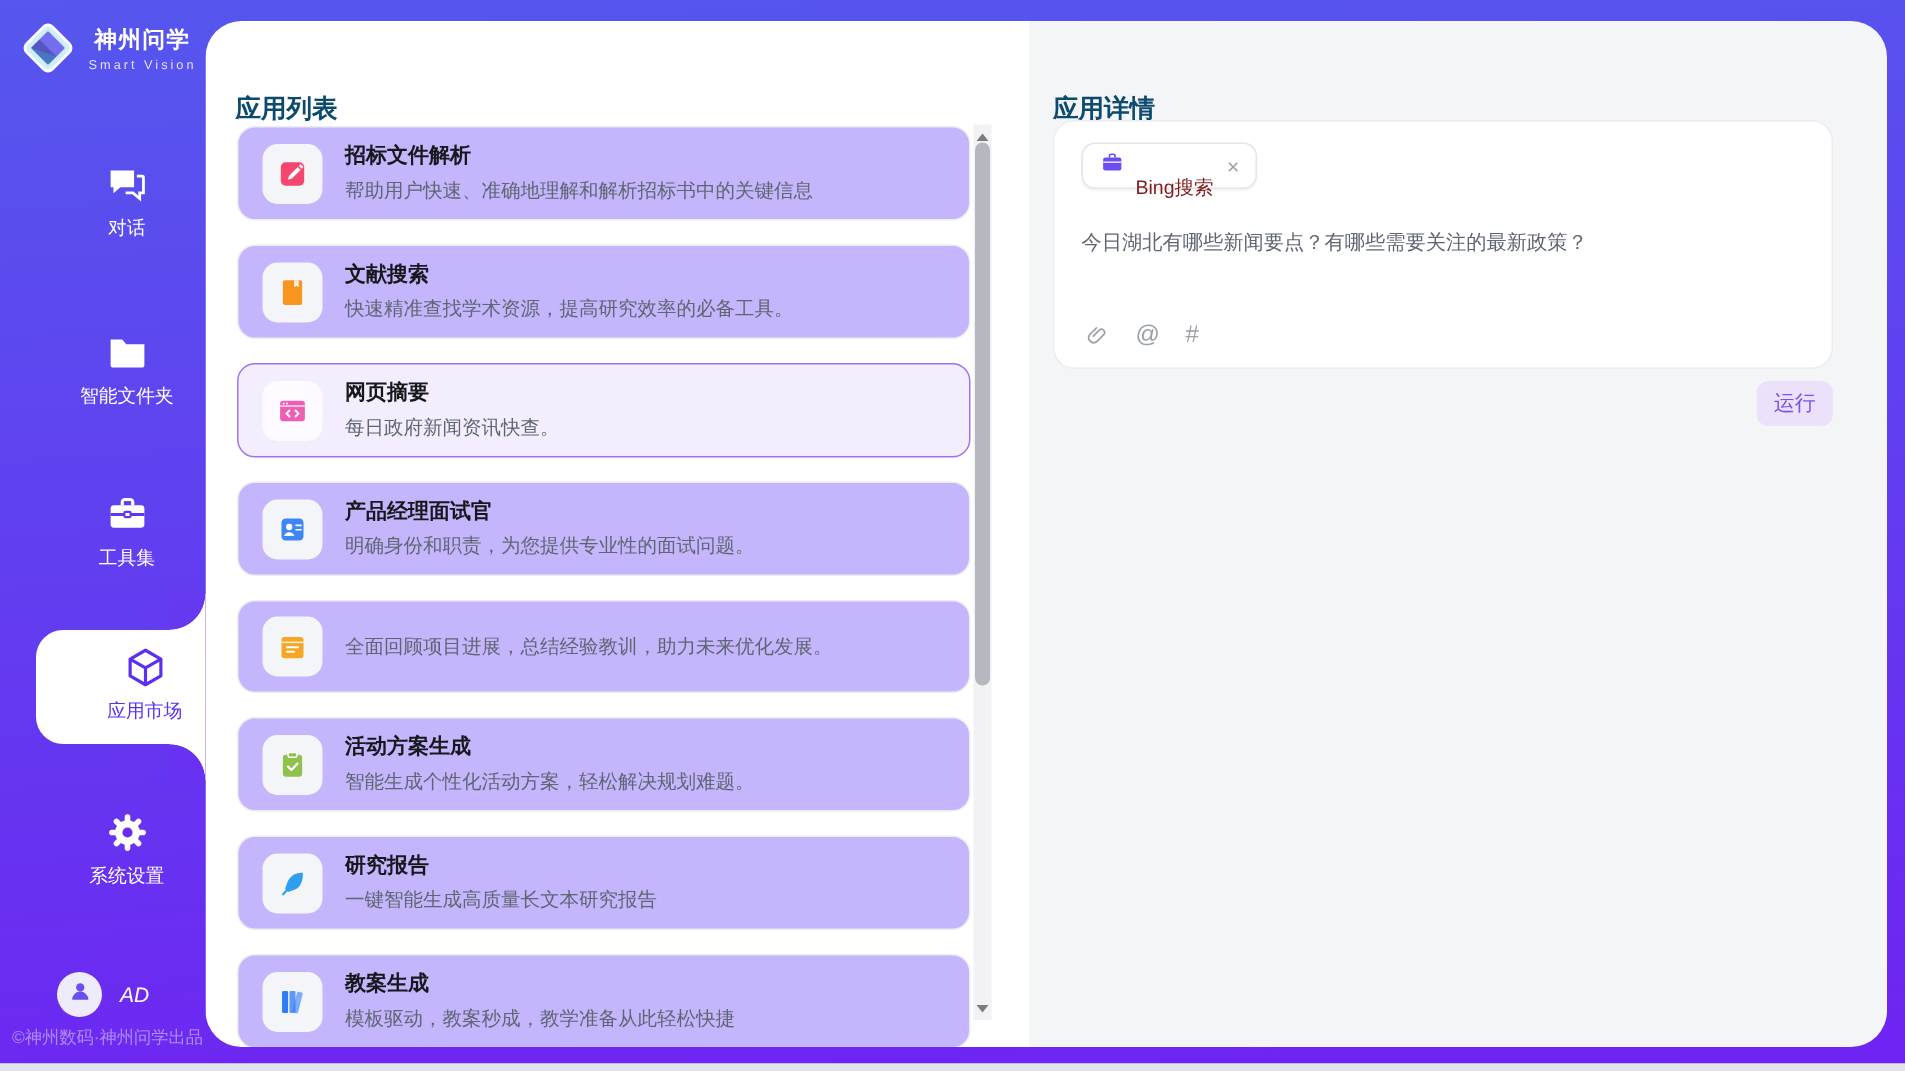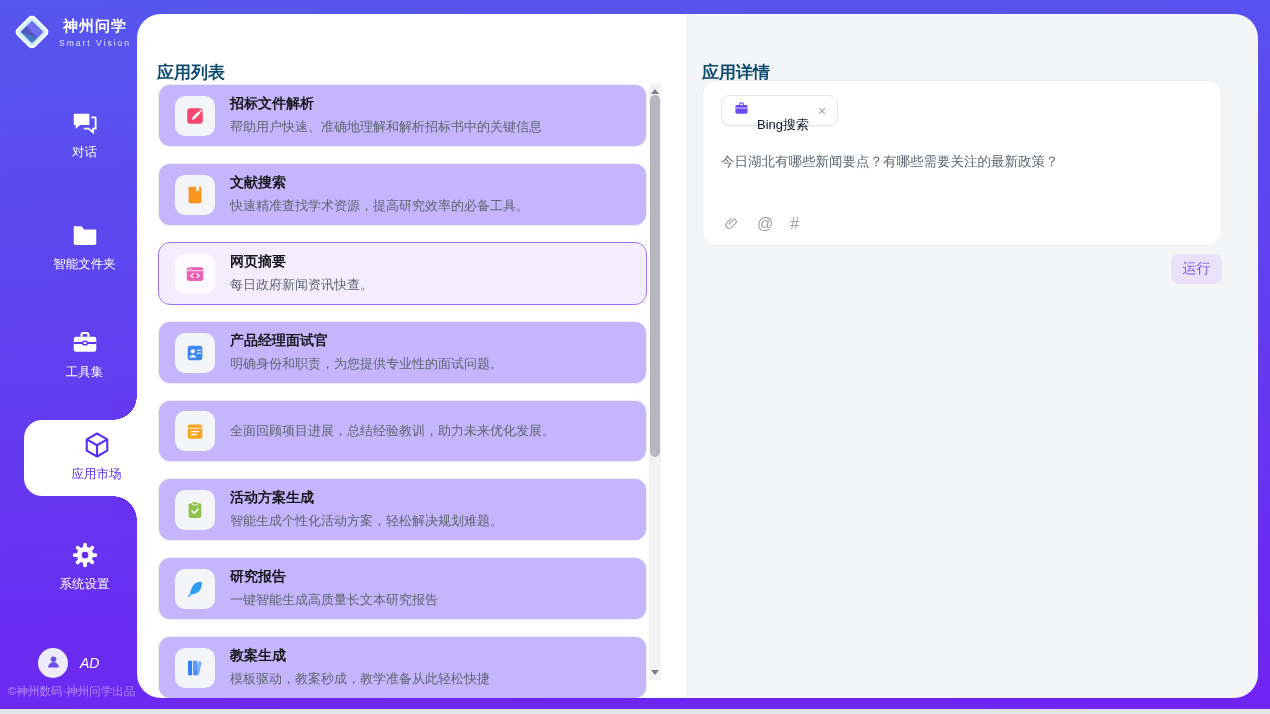--- a/index.html
+++ b/index.html
@@ -94,21 +94,21 @@
   .detail-card {
     position:absolute; top:66px; left:16px; width:520px; height:166px;
     background:#fff; border:1px solid #ececf1; border-radius:14px; padding:14px 18px;
   }
   .chip {
     display:inline-flex; align-items:center; gap:7px; height:31px; padding:0 11px;
     border:1px solid #e4e4ea; border-radius:9px; background:#fff;
     box-shadow:0 1px 2px rgba(20,20,40,.05); cursor:default;
   }
   .chip svg { width:17px; height:17px; }
-  .chip-label { font-size:13px; color:#0f172a;margin-top:28px; }
+  .chip-label { font-size:13px; color:#7f1d1d;margin-top:28px; }
   .chip-close { font-size:14px; color:#9aa0a6; margin-left:2px; cursor:pointer; line-height:1; }
   .query { margin-top:26px; font-size:13.5px; color:#5f6672; line-height:1.5; cursor:text; }
   .composer-icons { position:absolute; left:20px; bottom:13px; display:flex; align-items:center; gap:17px; color:#9aa0a6; }
   .composer-icons svg { width:17px; height:17px; display:block; }
   .txt-ic { font-size:16px; color:#9aa0a6; line-height:1; cursor:pointer; }
   .ci { cursor:pointer; }
 
   .run-btn {
     position:absolute; top:240px; right:36px; width:51px; height:30px;
     background:#ebe1fb; color:#7b50ee; border:none; border-radius:8px;

